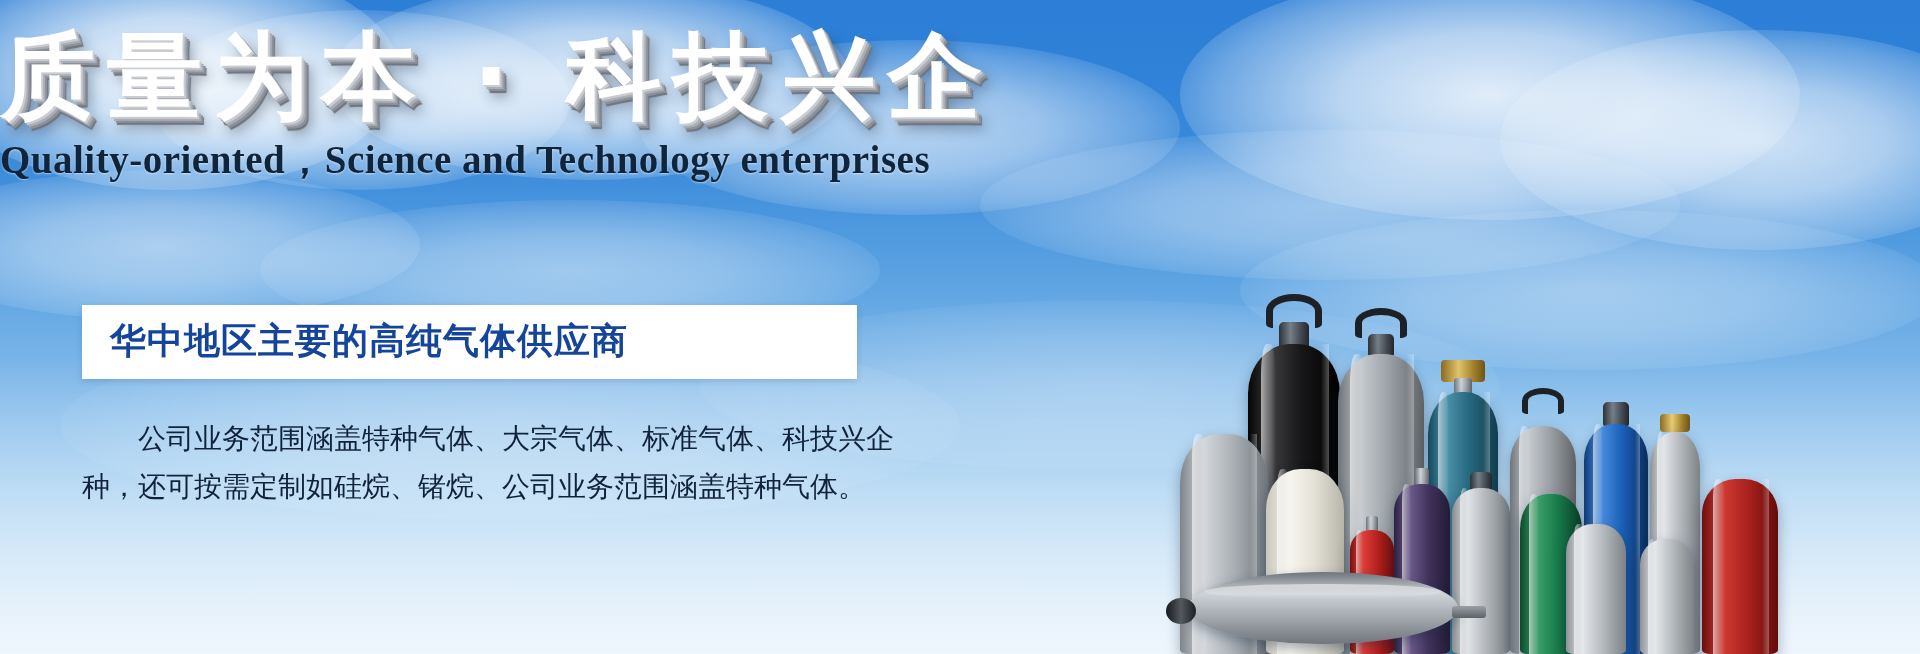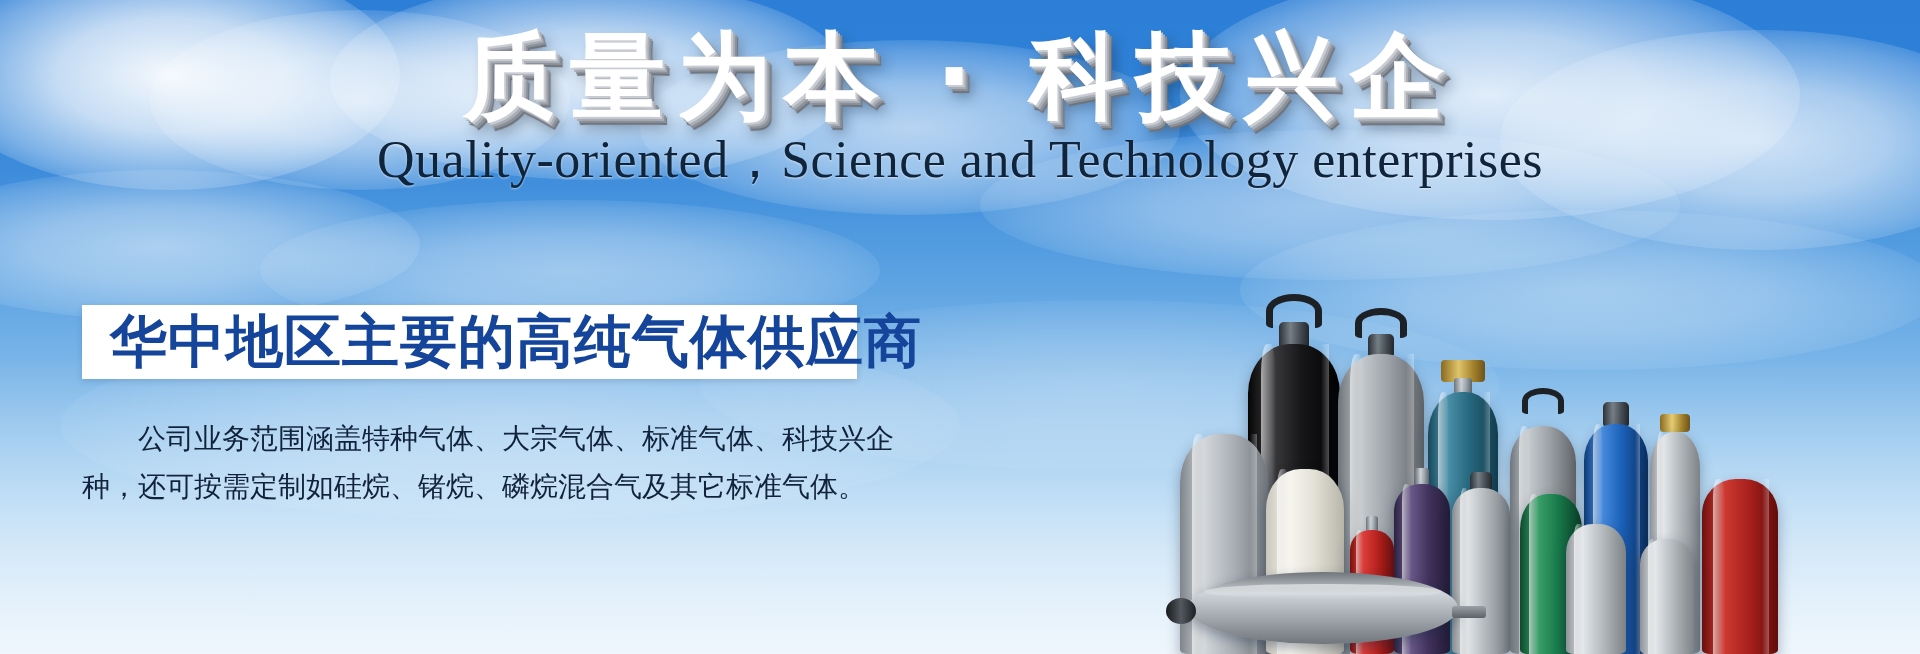--- a/index.html
+++ b/index.html
@@ -53,21 +53,20 @@
   .haze {
     position:absolute; left:0; right:0; bottom:0; height:300px;
     background:linear-gradient(to bottom, rgba(255,255,255,0) 0%, rgba(255,255,255,.30) 55%, rgba(255,255,255,.55) 100%);
     pointer-events:none;
   }
 
   
   .headline {
     position:absolute;
     left:0; right:0; top:22px;
-    text-align:center;
     z-index:6;
   }
   .headline-cn {
     font-family:"DejaVu Sans", sans-serif;
     font-weight:bold;
     font-size:95px;
     line-height:108px;
     letter-spacing:12px;
     color:#ffffff;
     text-shadow:
@@ -75,22 +74,22 @@
       4px 4px 0 #a9adb5,
       6px 6px 0 #8b9099,
       7px 8px 1px #6f747d,
       9px 11px 14px rgba(20,38,60,.45);
     white-space:nowrap;
     display:inline-block;
   }
   .headline-en {
     margin-top:8px;
     font-family:"Liberation Serif", serif;
-    font-weight:normal;
-    font-size:52px;
+    font-weight:bold;
+    font-size:39px;
     line-height:44px;
     color:#10253c;
     letter-spacing:.5px;
     text-shadow:0 1px 2px rgba(255,255,255,.5);
     white-space:nowrap;
   }
 
   
   .copy {
     position:absolute;
@@ -100,21 +99,21 @@
   }
   .callout {
     background:#ffffff;
     padding:10px 26px 12px 28px;
     width:775px;
     box-shadow:0 2px 6px rgba(30,60,95,.18);
   }
   .callout-text {
     font-family:"DejaVu Sans", sans-serif;
     font-weight:bold;
-    font-size:57px;
+    font-size:36px;
     line-height:52px;
     color:#15459b;
     letter-spacing:1px;
     white-space:nowrap;
   }
   .paragraph {
     margin-top:36px;
     font-family:"DejaVu Serif", serif;
     font-size:28px;
     line-height:48px;
@@ -209,21 +208,21 @@
     <div class="headline-cn">质量为本 · 科技兴企</div>
     <div class="headline-en">Quality-oriented，Science and Technology enterprises</div>
   </div>
 
   <div class="copy">
     <div class="callout">
       <div class="callout-text">华中地区主要的高纯气体供应商</div>
     </div>
     <div class="paragraph">
       <span class="pline indent">公司业务范围涵盖特种气体、大宗气体、标准气体、科技兴企</span>
-      <span class="pline">种，还可按需定制如硅烷、锗烷、磷烷混合气及其它标准气体。</span>
+      <span class="pline">种，还可按需定制如硅烷、锗烷、公司业务范围涵盖特种气体。</span>
     </div>
   </div>
 
   <div class="cylinders">
 
     <div class="cyl" style="left:68px; width:92px; height:330px;">
       <div class="guard" style="width:56px; height:34px; bottom:326px;"></div>
       <div class="cap" style="width:30px; height:26px; bottom:306px;"></div>
       <div class="body" style="height:310px; background:linear-gradient(to right,#050505,#3c3c3f 26%,#17171a 58%,#000 100%);">
         <div class="gloss"></div>

